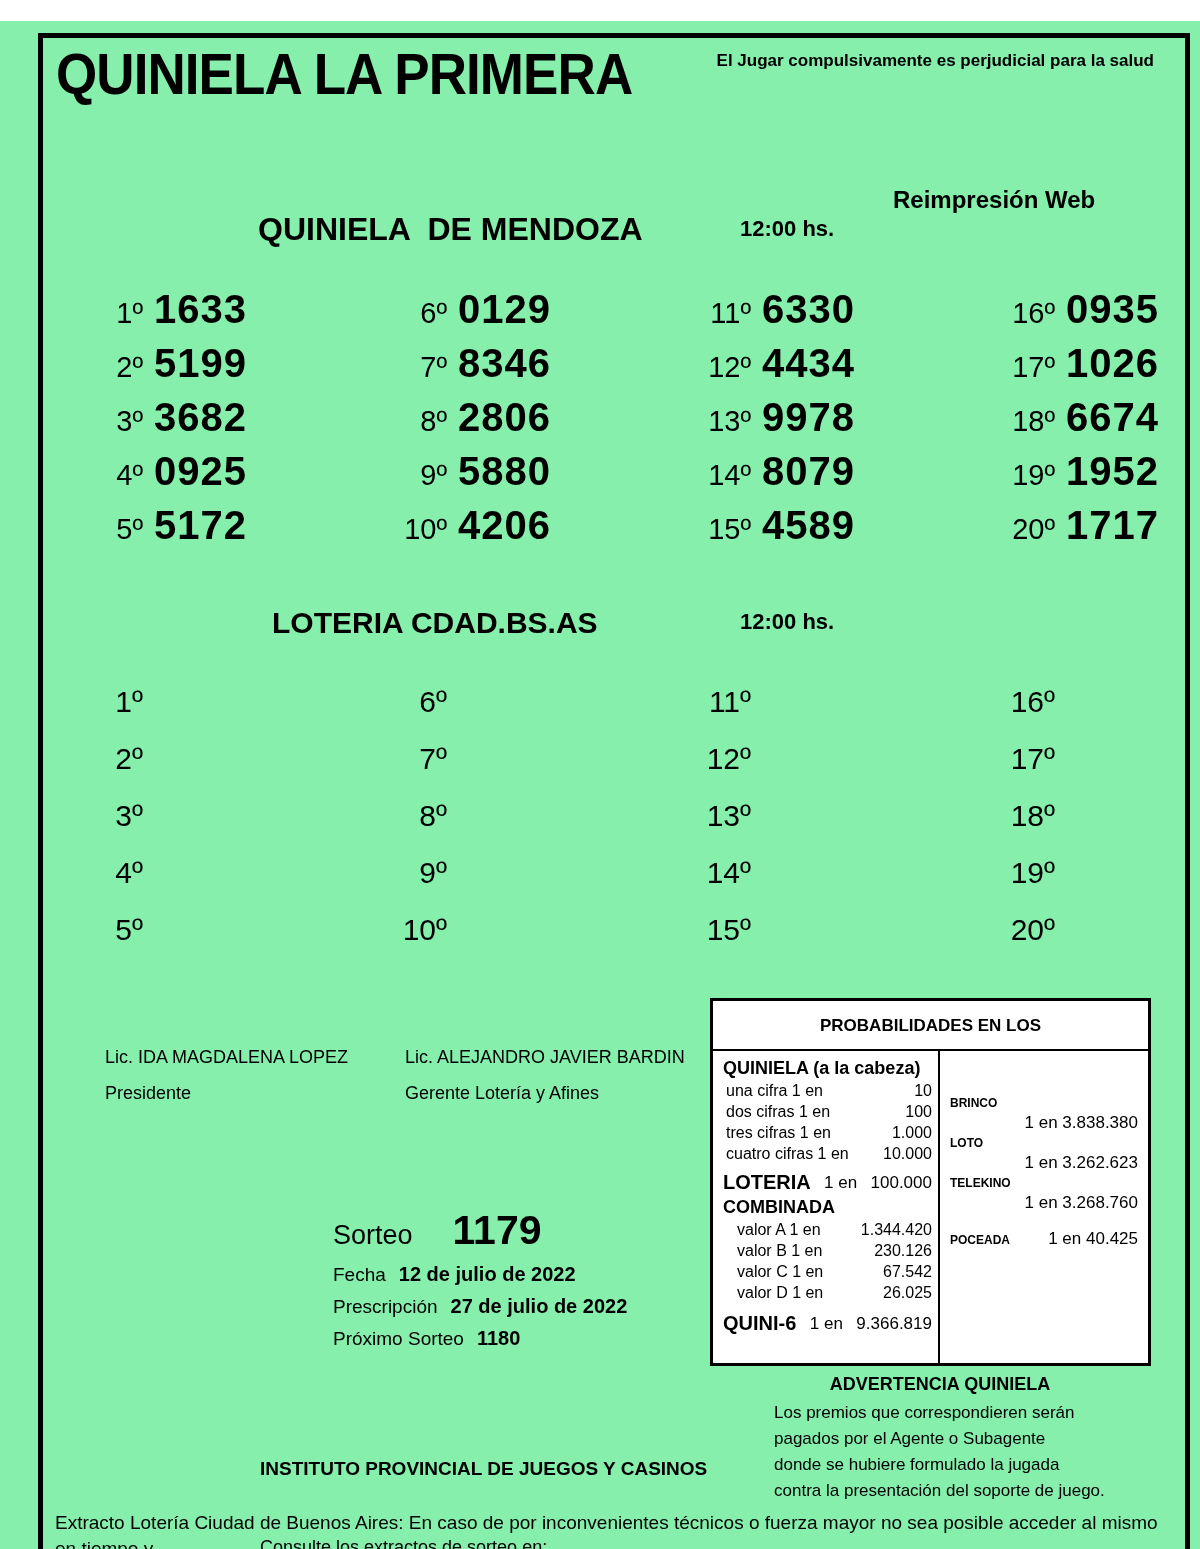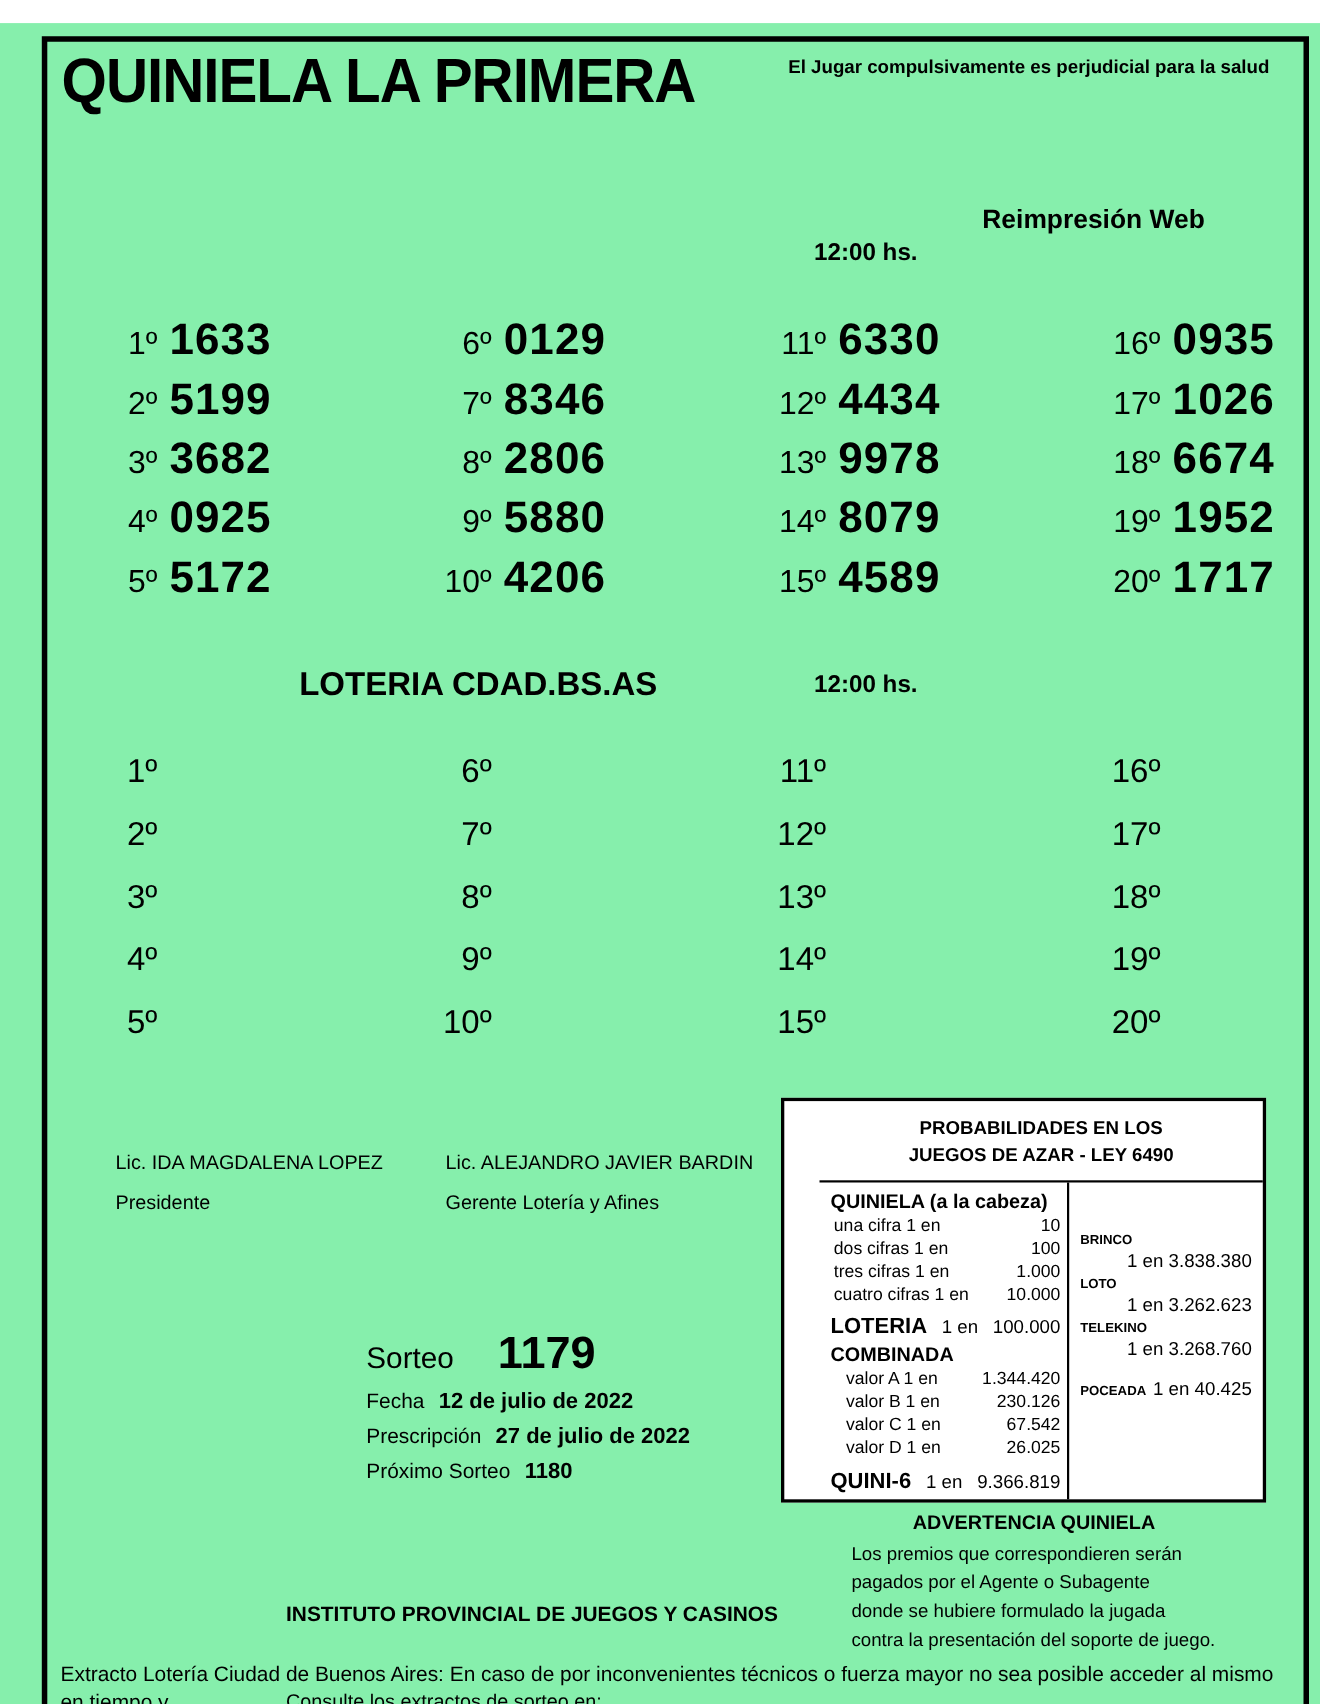--- a/index.html
+++ b/index.html
@@ -37,21 +37,21 @@
 
   .h-bsas { position:absolute; left:272px; top:585px; font-size:30px; font-weight:700; }
   .time-bsas { position:absolute; left:740px; top:588px; font-size:22px; font-weight:700; }
 
   .sig { position:absolute; top:1026px; font-size:18px; }
   .sig-1 { left:105px; } .sig-2 { left:405px; }
   .sig .role { margin-top:15px; }
 
   .prob-box {
     position:absolute; left:710px; top:977px; width:441px; height:368px;
-    border:3px solid #000; display:flex; flex-direction:column; background:#fff;padding-left:32px;
+    border:3px solid #000; display:flex; flex-direction:column; background:#fff;
   }
   .prob-header { border-bottom:2px solid #000; text-align:center; font-weight:700; font-size:17px; line-height:24px; padding:13px 0 11px; }
   .prob-body { flex:1; display:flex; min-height:0; }
   .prob-left { width:227px; border-right:2px solid #000; padding:6px 6px 2px 10px; overflow:hidden; }
   .prob-right { flex:1; padding:42px 10px 0 10px; }
   .p-h { font-weight:700; font-size:18px; line-height:23px; }
   .p-row { display:flex; justify-content:space-between; font-size:16px; line-height:21px; padding-left:3px;gap:12px; }
   .p-row .v { text-align:left; }
   .p-loteria { display:flex; justify-content:space-between; font-size:17px; line-height:23px; margin-top:7px; }
   .p-loteria .b, .p-quini .b { font-weight:700; font-size:20px; }
@@ -82,20 +82,21 @@
 </style>
 </head>
 <body>
 
 <div class="page">
   <div class="frame"></div>
 
   <div class="title">QUINIELA LA PRIMERA</div>
   <div class="top-warning">El Jugar compulsivamente es perjudicial para la salud</div>
 
+  <div class="h-mendoza">QUINIELA  DE MENDOZA</div>
   <div class="time-mendoza">12:00 hs.</div>
   <div class="reimp">Reimpresión Web</div>
 
   <div class="grid grid-mendoza" id="grid-mendoza">
       <div class="res-col">
         <div class="res-row">
           <span class="pos">1º</span>
           <span class="num">1633</span>
         </div>
         <div class="res-row">
@@ -262,21 +263,20 @@
     <div class="role">Presidente</div>
   </div>
   <div class="sig sig-2">
     <div>Lic. ALEJANDRO JAVIER BARDIN</div>
     <div class="role">Gerente Lotería y Afines</div>
   </div>
 
   <div class="prob-box">
     <div class="prob-header">
       <div>PROBABILIDADES EN LOS</div>
-      <div>JUEGOS DE AZAR - LEY 6490</div>
     </div>
     <div class="prob-body">
       <div class="prob-left">
         <div class="p-h">QUINIELA (a la cabeza)</div>
         <div id="quiniela-rows">
             <div class="p-row">
               <span class="l">una cifra  1 en</span>
               <span class="v">10</span>
             </div>
             <div class="p-row">

